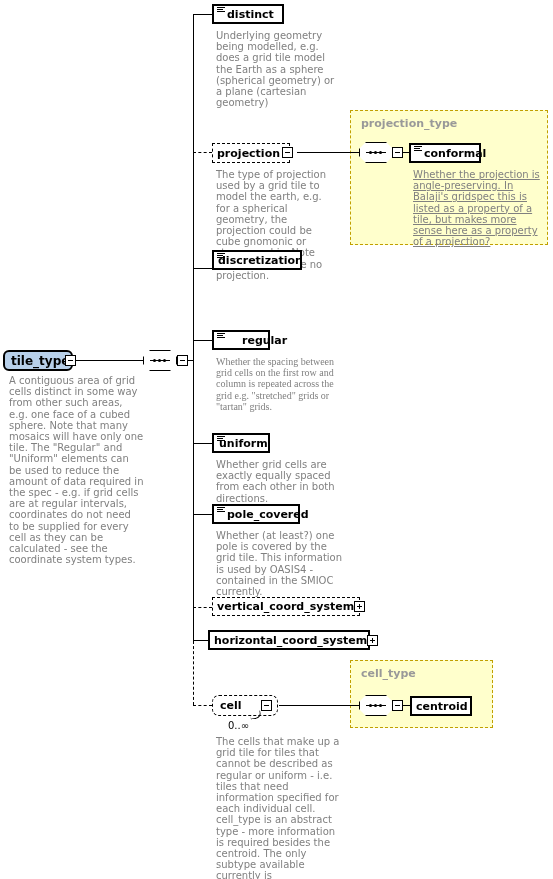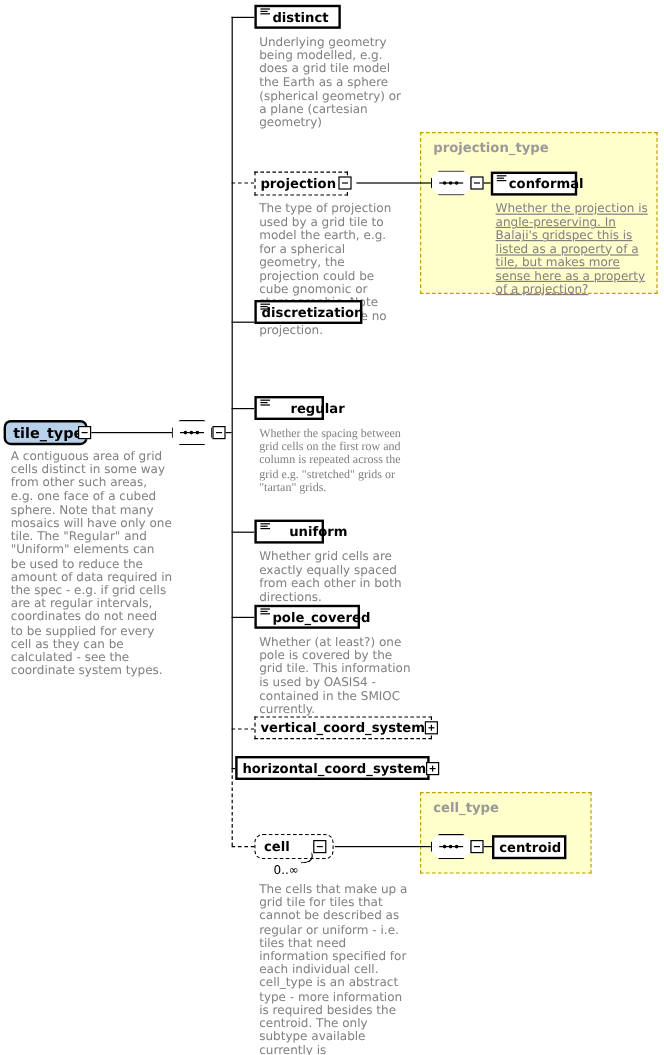--- a/index.html
+++ b/index.html
@@ -334,21 +334,21 @@
     <span class="attr-icon">
       <i></i>
         <i></i>
         <i></i>
     </span>
     <span class="lbl">regular</span>
   </div>
   <div class="desc" style="left:216px; top:356px; width:125px;font-family:Liberation Serif, serif;">Whether the spacing between grid cells on the first row and column is repeated across the grid e.g. "stretched" grids or "tartan" grids.</div>
 
   <div class="shadow" style="left:216px; top:437px; width:58px; height:20px;"></div>
-  <div class="node" style="left:212px; top:433px; width:58px; padding-left:27px;">
+  <div class="node" style="left:212px; top:433px; width:58px; padding-left:5px;">
     <span class="attr-icon">
       <i></i>
         <i></i>
         <i></i>
     </span>
     <span class="lbl">uniform</span>
   </div>
   <div class="desc" style="left:216px; top:459px; width:128px;">Whether grid cells are exactly equally spaced from each other in both directions.</div>
 
   <div class="shadow" style="left:216px; top:508px; width:88px; height:20px;"></div>
@@ -362,21 +362,21 @@
   </div>
   <div class="desc" style="left:216px; top:530px; width:128px;">Whether (at least?) one pole is covered by the grid tile. This information is used by OASIS4 - contained in the SMIOC currently.</div>
 
   <div class="shadow" style="left:216px; top:601px; width:148px; height:19px;"></div>
   <div class="node opt" style="left:212px; top:597px; width:148px; height:19px;">
     <span class="lbl">vertical_coord_system</span>
     <span class="expander plus" style="margin-left:auto;"></span>
   </div>
 
   <div class="shadow" style="left:216px; top:634px; width:162px; height:20px;"></div>
-  <div class="node" style="left:196px; top:630px; width:162px;">
+  <div class="node" style="left:208px; top:630px; width:162px;">
     <span class="lbl">horizontal_coord_system</span>
     <span class="expander plus" style="margin-left:auto;"></span>
   </div>
 
   <div class="shadow" style="left:216px; top:700px; width:66px; height:21px; border-radius:7px;"></div>
   <div class="node opt rounded" style="left:212px; top:695px; width:66px; height:21px; padding-left:7px;">
     <span class="lbl">cell</span>
   </div>
   <div class="repeat-tail" style="left:250px; top:711px;"></div>
   <div class="expander minus" style="left:261px; top:700px;"></div>

